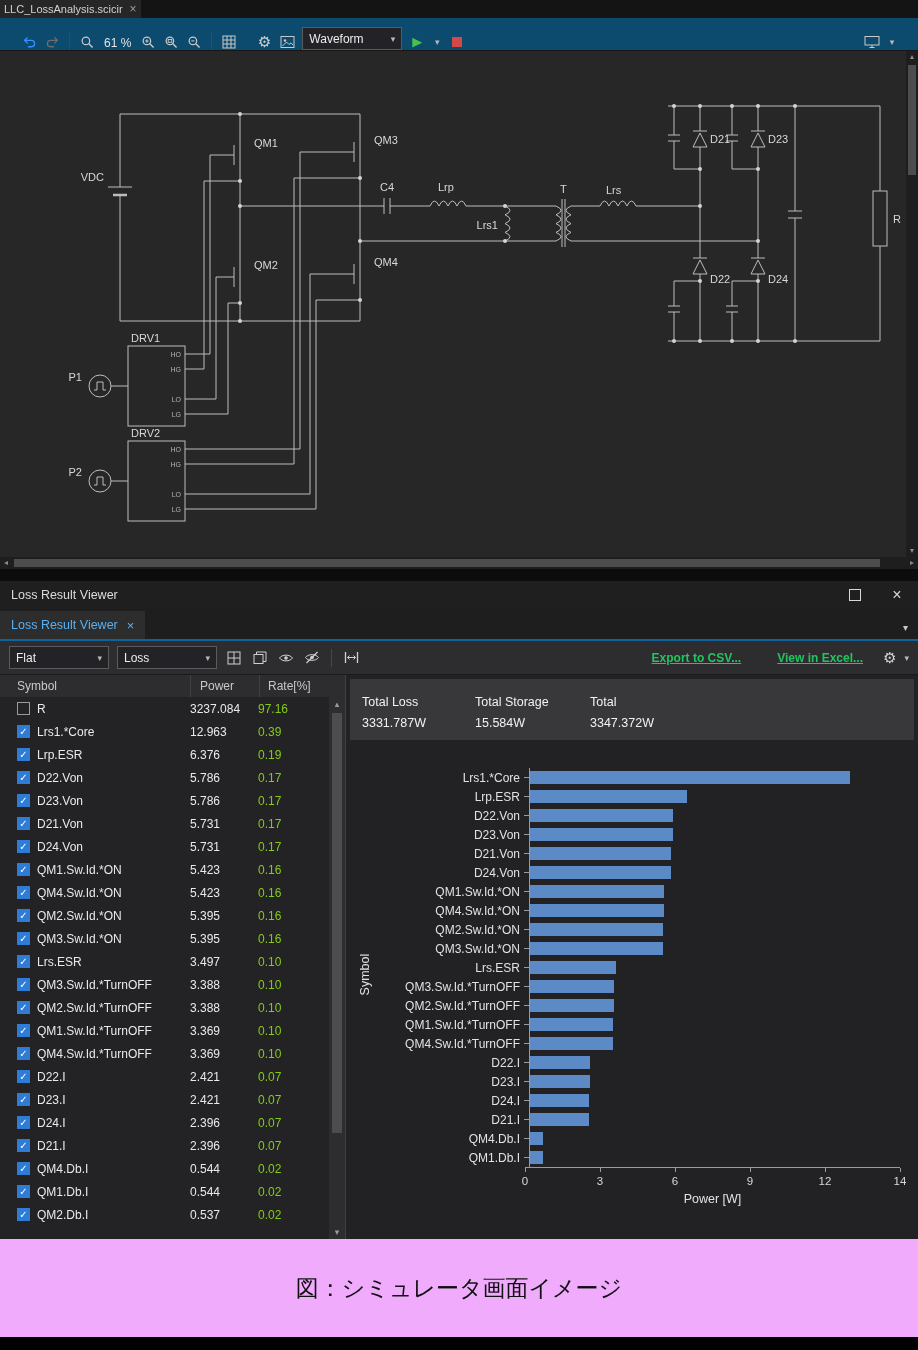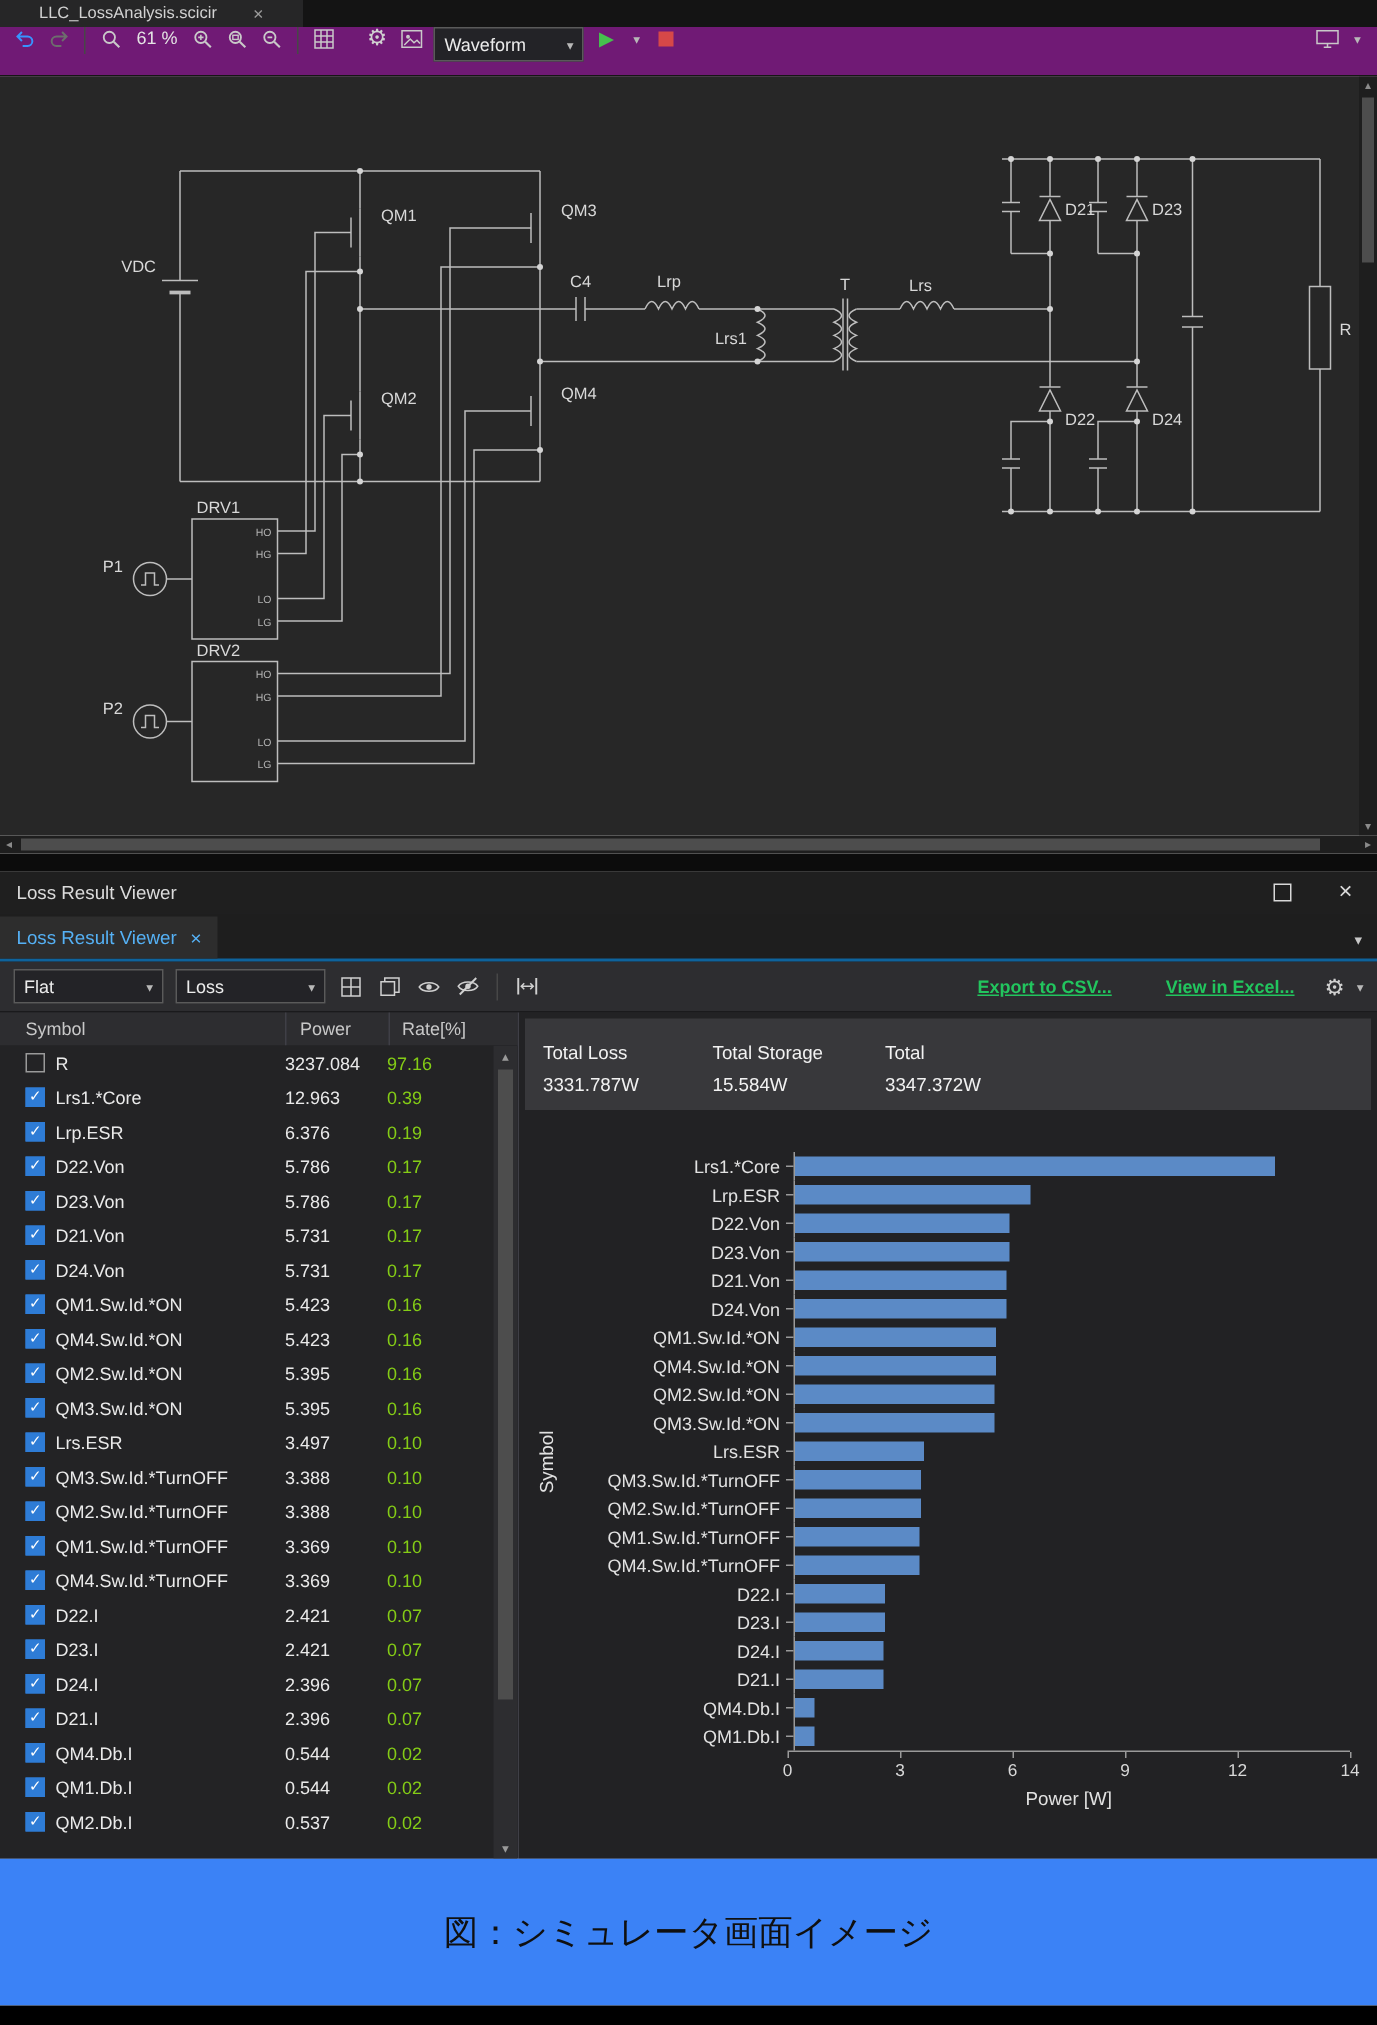--- a/index.html
+++ b/index.html
@@ -2,24 +2,24 @@
 <html style="--bar: #5b8ac6;"><head>
 <meta charset="utf-8">
 <style>
   html,body{margin:0;padding:0;background:#fff;}
   .page{width:918px;height:1350px;position:relative;overflow:hidden;background:#fff;
         font-family:"Liberation Sans",sans-serif;font-size:12px;color:#e0e0e0;
         -webkit-font-smoothing:antialiased;}
   
   .edit-tabbar{height:18px;background:#141414;display:flex;align-items:flex-end;}
   .edit-tab{height:18px;background:#262627;color:#d2d2d2;font-size:11px;display:flex;
-            align-items:center;gap:24px;padding:0 26px;}
+            align-items:center;gap:7px;padding:0 4px;}
   .edit-tab .x{color:#9a9a9a;font-size:12px;line-height:12px;}
-  .toolbar{height:32px;background:#701a75;display:flex;align-items:flex-start;gap:7px;
-           padding:0 8px;border-bottom:1px solid #161616;}
+  .toolbar{height:32px;background:#0c4a6e;display:flex;align-items:flex-end;gap:7px;
+           padding:0 21px;border-bottom:1px solid #161616;}
   .tb-sep{width:1px;height:18px;background:#474747;margin:0 2px;}
   .ticon{width:16px;height:16px;display:inline-flex;align-items:center;justify-content:center;
          color:#cfcfcf;font-size:14px;line-height:16px;}
   .zoomlvl{color:#e4e4e4;font-size:12px;margin:0 2px;}
   .combo{display:flex;align-items:center;justify-content:space-between;background:#232327;
          border:1px solid #5a5a5a;height:21px;padding:0 6px;min-width:86px;color:#ececec;
          font-size:12px;gap:8px;}
   .combo .chev{color:#b8b8b8;font-size:9px;}
   .play{color:#46c14e;font-size:13px;}
   .stopsq{width:10px;height:10px;background:#d64848;display:inline-block;}
@@ -86,21 +86,21 @@
   .crow{display:flex;height:19px;align-items:center;}
   .clabel{flex:0 0 148px;text-align:right;color:#e2e2e2;font-size:12px;padding-right:4px;white-space:nowrap;}
   .ctick{flex:0 0 5px;height:1px;background:#9a9a9a;}
   .cplot{flex:1;align-self:stretch;border-left:1px solid #9a9a9a;display:flex;align-items:center;min-width:0;}
   .cbar{height:13px;background:var(--bar,#5b8ac6);}
   .xaxis{margin-left:173px;border-top:1px solid #9a9a9a;position:relative;height:24px;margin-right:0;}
   .xm{position:absolute;top:0;width:1px;height:4px;background:#9a9a9a;}
   .xt{position:absolute;top:7px;transform:translateX(-50%);font-size:11.5px;color:#d8d8d8;}
   .xlabel{margin-left:173px;text-align:center;color:#e2e2e2;font-size:12.5px;height:20px;}
   
-  .caption{height:98px;background:#3b82f6;display:flex;align-items:center;justify-content:center;
+  .caption{height:98px;background:#f0abfc;display:flex;align-items:center;justify-content:center;
            color:#101010;font-size:23px;}
   .blackbar{height:14px;background:#000;}
   svg.icon{display:block;}
 </style>
 </head>
 <body>
 
 <div class="page">
 
   <div class="edit-tabbar">

